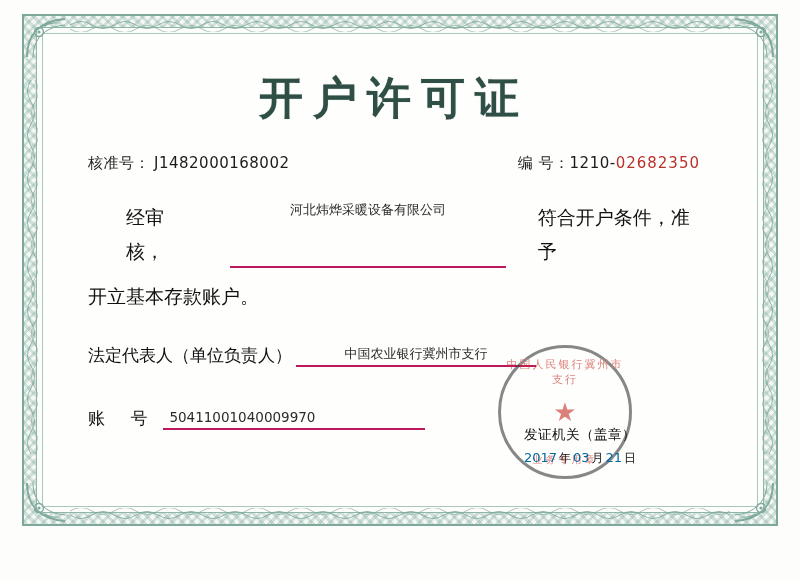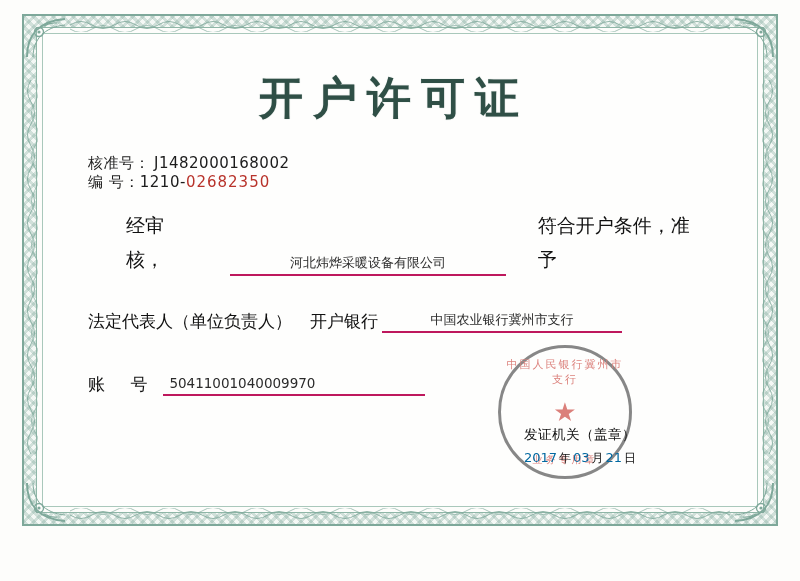--- a/index.html
+++ b/index.html
@@ -101,34 +101,32 @@
     text-shadow: 0 0 1px rgba(47,79,70,0.4);
   }
 
   .row-ids {
     display: flex;
     justify-content: space-between;
     align-items: baseline;
     margin-top: 26px;
     font-size: 15px;
     color: #1c1c1c;
-    flex-direction: column;
   }
   .approval { letter-spacing: 0.5px; }
   .approval .val { margin-left: 4px; letter-spacing: 0.5px; }
   .serial { letter-spacing: 0.5px; }
   .serial .num-red { color: #b8332b; letter-spacing: 1px; }
 
   .para {
-    margin-top: 16px;
+    margin-top: 27px;
     font-size: 19px;
     color: #111;
     line-height: 34px;
     display: flex;
-    align-items: flex-end;
     flex-wrap: nowrap;
     gap: 32px;
   }
   .para .lead { margin-left: 38px; }
   .fill {
     display: inline-block;
     border-bottom: 2px solid #be185d;
     text-align: center;
     font-size: 13px;
     color: #2b2b2b;
@@ -301,24 +299,24 @@
         <span>编 号：</span><span>1210-</span><span class="num-red">02682350</span>
       </div>
     </div>
 
     <div class="para">
       <span class="lead">经审核，</span>
       <span class="fill company">河北炜烨采暖设备有限公司</span>
       <span>符合开户条件，准予</span>
     </div>
 
+    <div class="para2">开立基本存款账户。</div>
 
     <div class="row-rep">
       <span>法定代表人（单位负责人）</span>
-      <span class="label-bank">开户银行</span>
       <span class="fill bank">中国农业银行冀州市支行</span>
     </div>
 
     <div class="row-acct">
       <span class="lbl">账 号</span>
       <span class="fill acct">50411001040009970</span>
     </div>
 
     <div class="seal">
       <div class="arc-top">中国人民银行冀州市支行</div>

